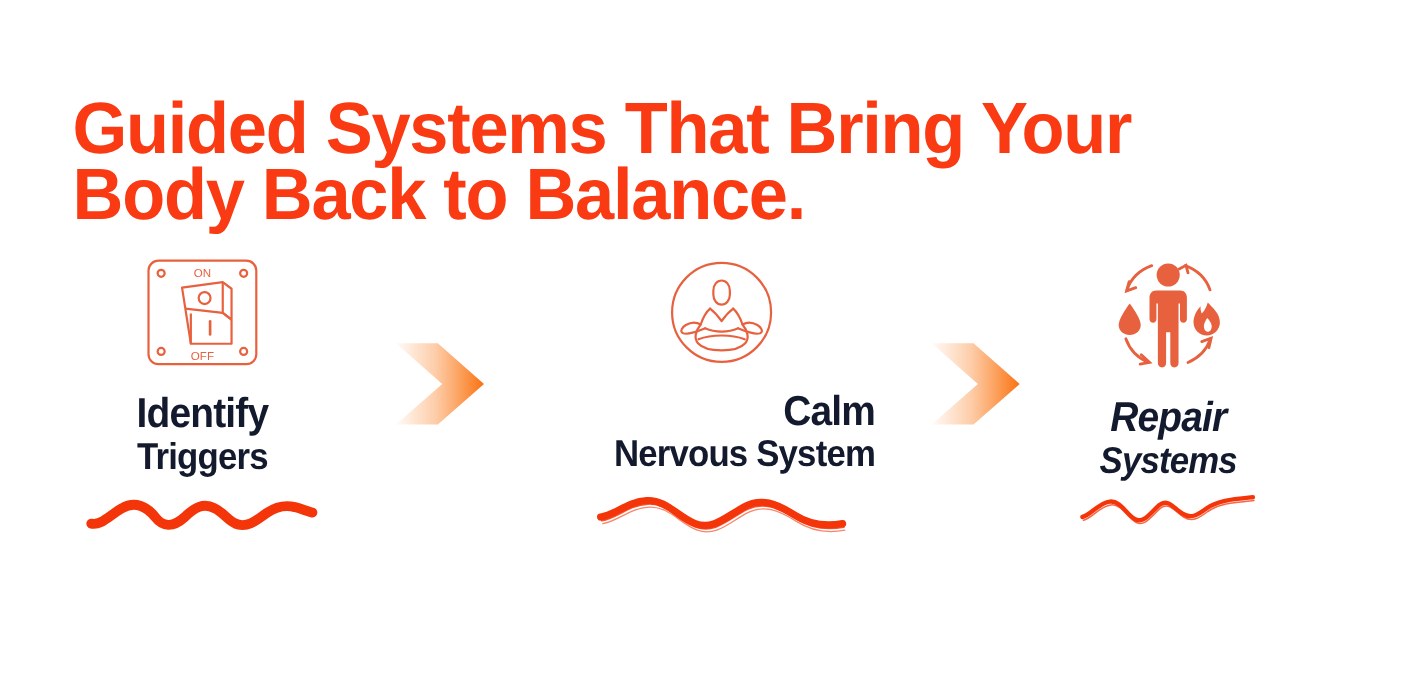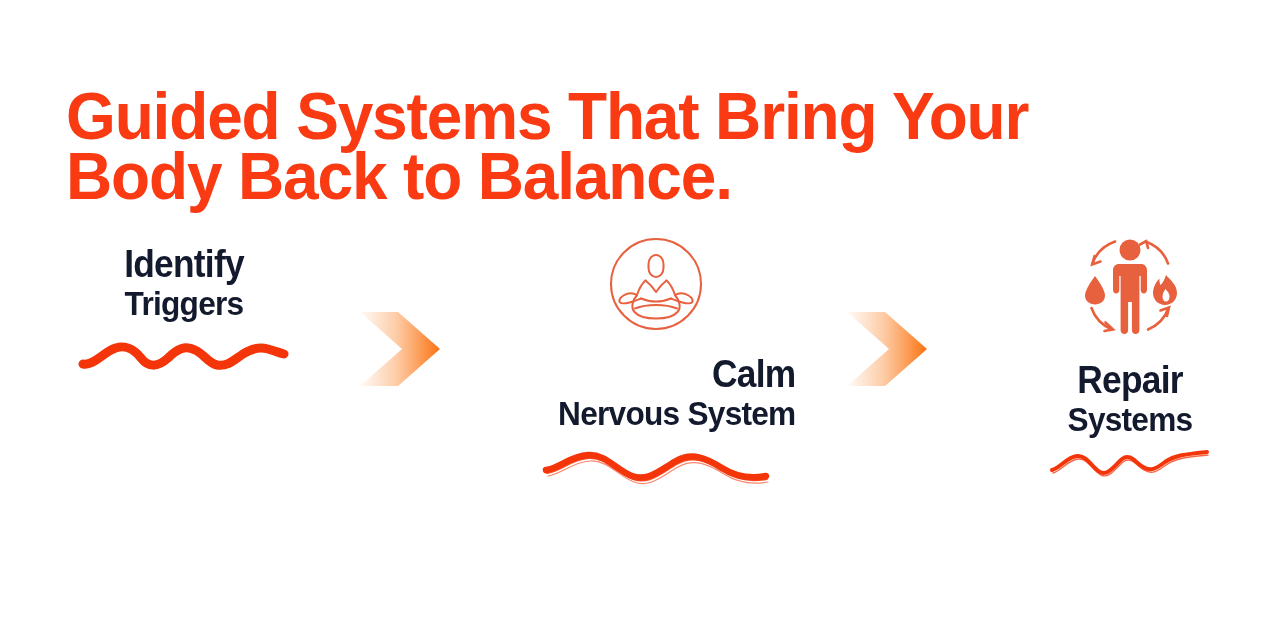--- a/index.html
+++ b/index.html
@@ -47,21 +47,21 @@
 
   .step {
     position: absolute;
     top: 0;
     width: 300px;
     height: 300px;
     text-align: center;
   }
   .step-1 { left: 34px; }
   .step-2 { left: 506px; text-align: right; }
-  .step-3 { left: 980px; }
+  .step-3 { left: 912px; font-style: italic; }
 
   .step-icon {
     height: 112px;
     display: flex;
     align-items: center;
     justify-content: center;
   }
 
   .step-label {
     color: #131A2E;
@@ -108,20 +108,45 @@
 
 <h1 class="headline">
   <span class="hl-line">Guided Systems That Bring Your</span>
   <span class="hl-line">Body Back to Balance.</span>
 </h1>
 
 <div class="steps">
 
   <div class="step step-1">
 
+    <div class="step-icon">
+      <svg class="svg-block" width="104" height="100" viewBox="0 0 104 100">
+
+        <rect x="3" y="3" width="98" height="94" rx="9" ry="9" fill="none" stroke="#E8613F" stroke-width="2"></rect>
+
+        <circle cx="14.5" cy="14.5" r="3.2" fill="none" stroke="#E8613F" stroke-width="2"></circle>
+        <circle cx="89.5" cy="14.5" r="3.2" fill="none" stroke="#E8613F" stroke-width="2"></circle>
+        <circle cx="14.5" cy="85.5" r="3.2" fill="none" stroke="#E8613F" stroke-width="2"></circle>
+        <circle cx="89.5" cy="85.5" r="3.2" fill="none" stroke="#E8613F" stroke-width="2"></circle>
+
+        <text x="52" y="18" text-anchor="middle" fill="#E8613F" font-family="Liberation Sans, sans-serif" font-size="10.5" font-weight="400">ON</text>
+
+        <path d="M33.5 27.5 L70.5 22.5 L78.5 28.5 L78.5 78.5 L41.5 78.5 L33.5 27.5 Z" fill="none" stroke="#E8613F" stroke-width="2" stroke-linejoin="round"></path>
+        <path d="M70.5 22.5 L70.5 50.5 L78.5 56.5" fill="none" stroke="#E8613F" stroke-width="2" stroke-linejoin="round"></path>
+        <path d="M36.6 46.5 L70.5 50.5" fill="none" stroke="#E8613F" stroke-width="2"></path>
+        <path d="M41.5 50.9 L41.5 78.5" fill="none" stroke="#E8613F" stroke-width="2"></path>
+        <path d="M70.5 50.5 L78.5 56.5" fill="none" stroke="#E8613F" stroke-width="2"></path>
+
+        <circle cx="54" cy="37" r="5.4" fill="none" stroke="#E8613F" stroke-width="2"></circle>
+
+        <line x1="59" y1="58" x2="59" y2="70" stroke="#E8613F" stroke-width="2.4" stroke-linecap="round"></line>
+
+        <text x="52" y="93" text-anchor="middle" fill="#E8613F" font-family="Liberation Sans, sans-serif" font-size="10.5" font-weight="400">OFF</text>
+      </svg>
+    </div>
 
     <div class="step-label">
       <span class="lbl-top">Identify</span>
       <span class="lbl-bottom">Triggers</span>
     </div>
 
     <div class="step-squiggle">
       <svg class="svg-block" width="212" height="40" viewBox="0 0 212 40">
         <path d="M5 28 C 14 30 22 20 33 14 C 45 7 56 13 63 22 C 70 31 79 32 90 22
                  C 99 13 107 9 117 14 C 126 18 130 27 139 29 C 149 31 156 24 165 18

